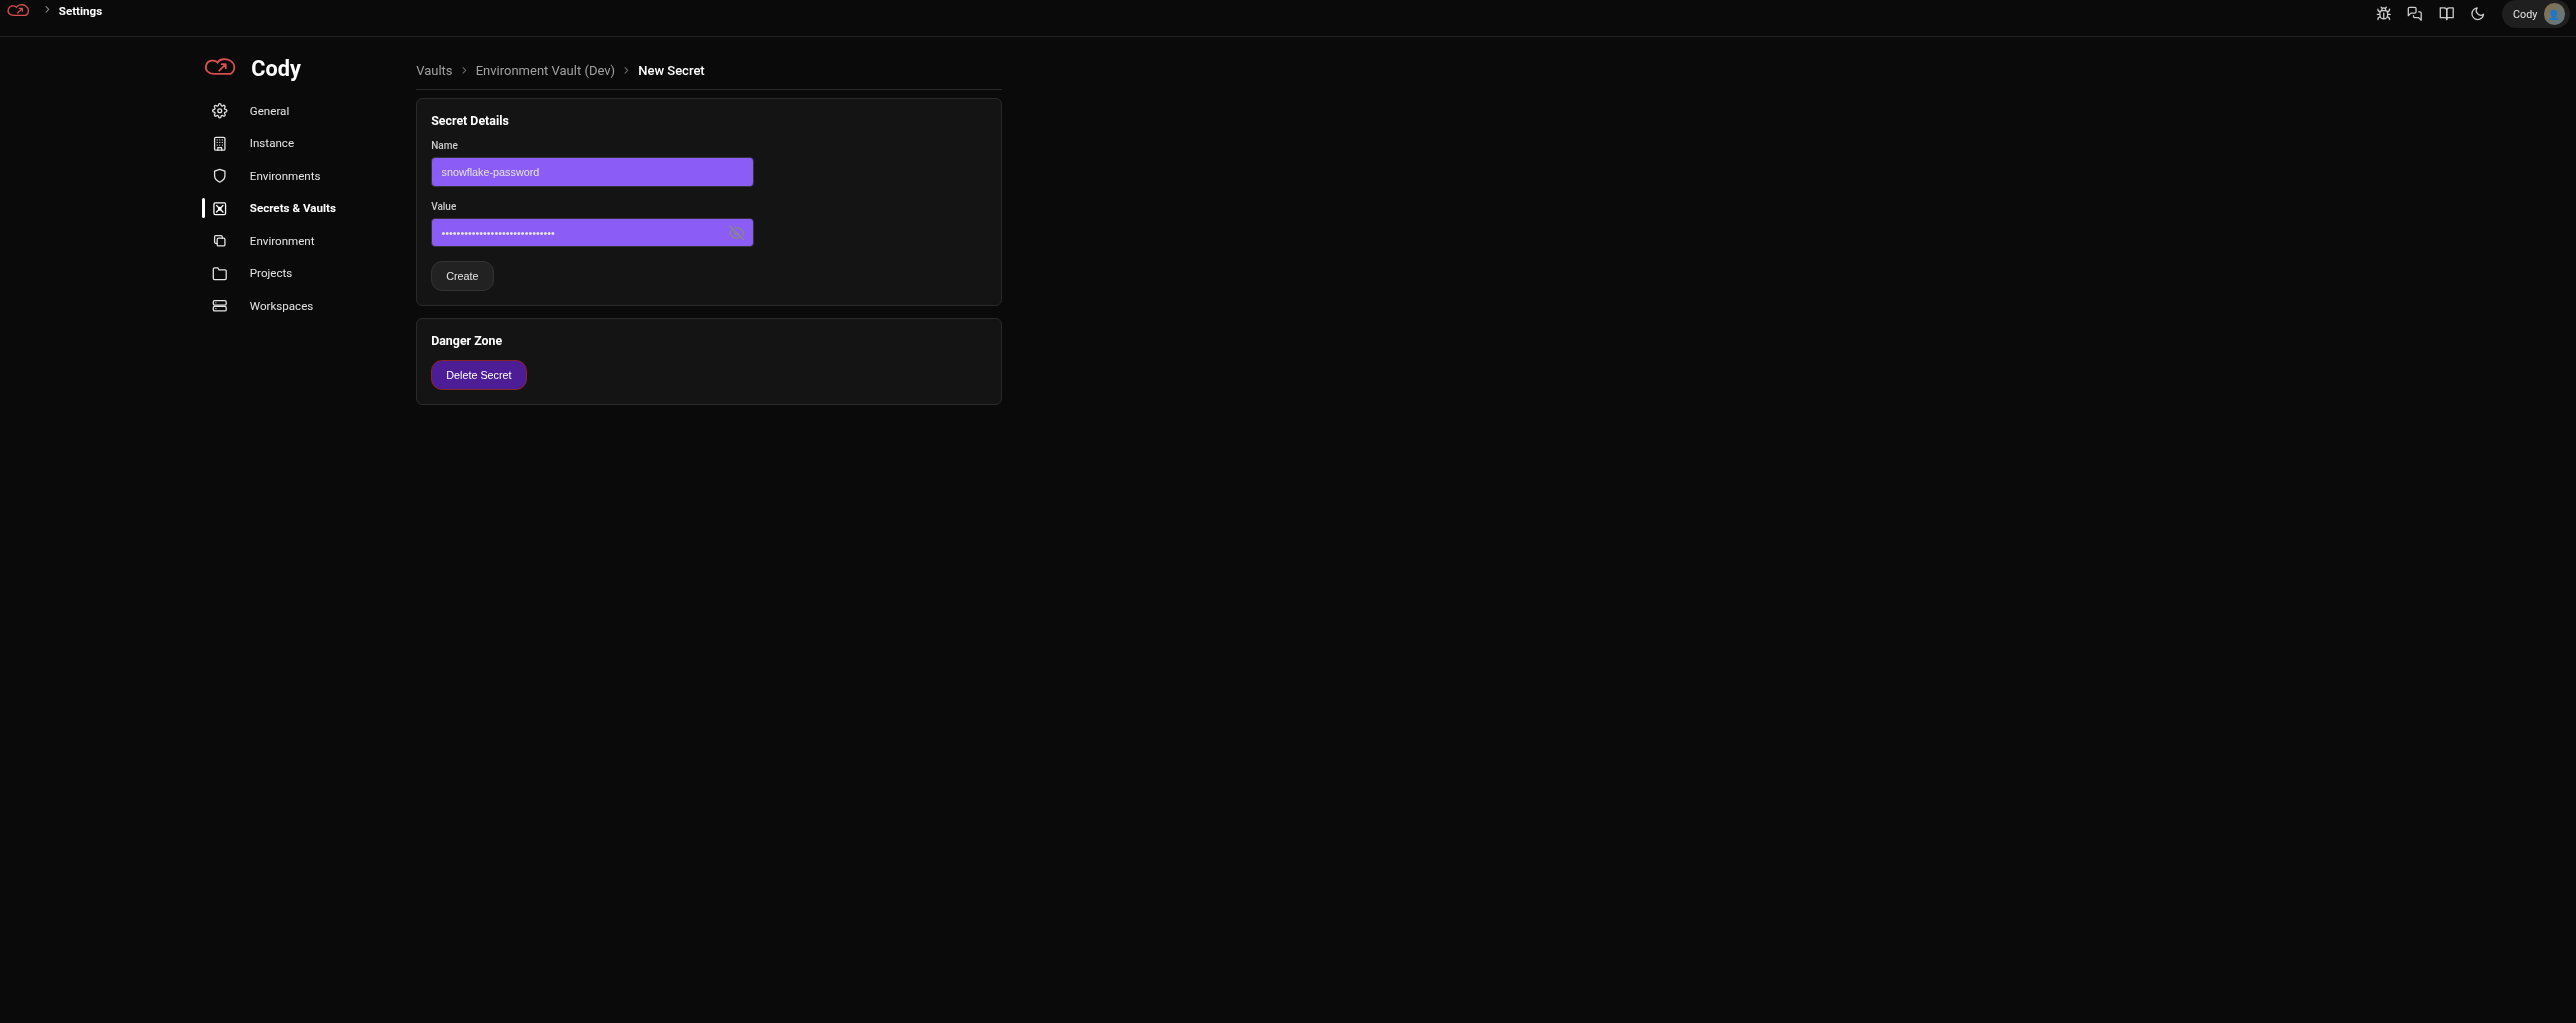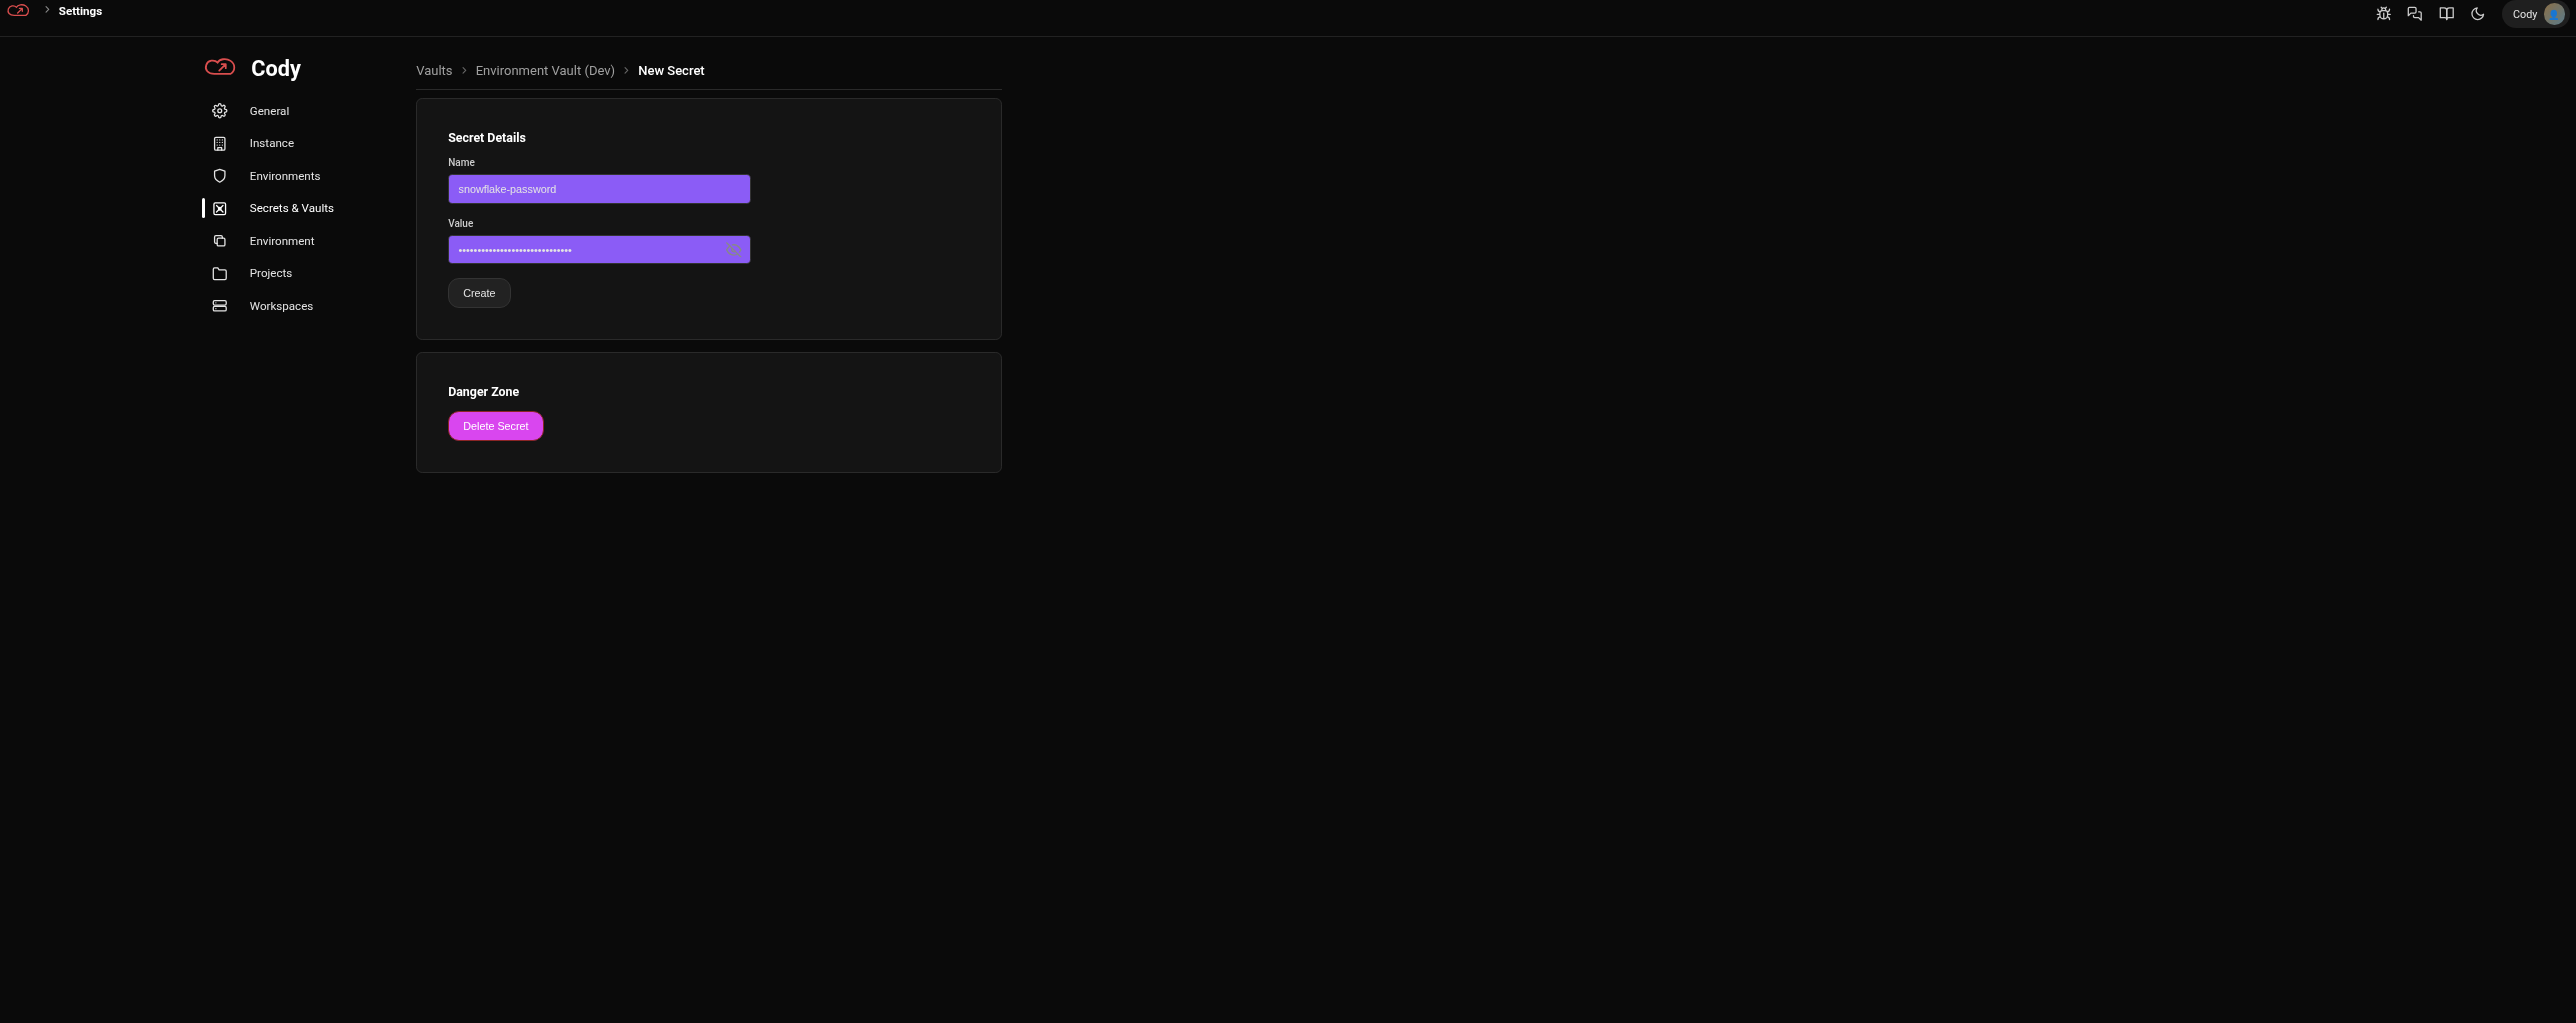--- a/index.html
+++ b/index.html
@@ -127,21 +127,21 @@
       gap: 22px;
       padding: 8.5px 9.3px;
       border-radius: 4.6px;
       cursor: pointer;
       font-size: 11.6px;
       color: #e4e4e4;
       position: relative;
     }
     .sidebar-item.active {
       color: #fff;
-      font-weight: 400;
+      font-weight: 700;
       text-align: center;
     }
     .sidebar-item.active::before {
       content: '';
       position: absolute;
       left: -1.5px;
       top: 6.2px;
       bottom: 6.2px;
       width: 3.1px;
       background: #fff;
@@ -179,21 +179,21 @@
       height: 10.8px;
     }
     .breadcrumb-current {
       color: #fff;
       font-weight: 500;
     }
     .panel {
       background: #141414;
       border: 0.8px solid #2a2a2a;
       border-radius: 6.2px;
-      padding: 31px;
+      padding: 14px;
       margin-top: 7.7px;
     }
     .panel-title {
       font-size: 12.4px;
       font-weight: 700;
       color: #fff;
       margin-bottom: 12.4px;
     }
     .form-group {
       margin-bottom: 14px;
@@ -244,21 +244,21 @@
       background: #222;
       border: 0.8px solid #333;
       border-radius: 11px;
       padding: 7.7px 14px;
       color: #e4e4e4;
       font-size: 10.8px;
       font-weight: 500;
       cursor: pointer;
     }
     .btn-danger {
-      background: #d946ef;
+      background: #4c1d95;
       border: 0.8px solid #8a2525;
       color: #fff;
     }
     .danger-panel {
       margin-top: 12.4px;
     }
     .chevron-icon {
       width: 10.8px;
       height: 10.8px;
     }

